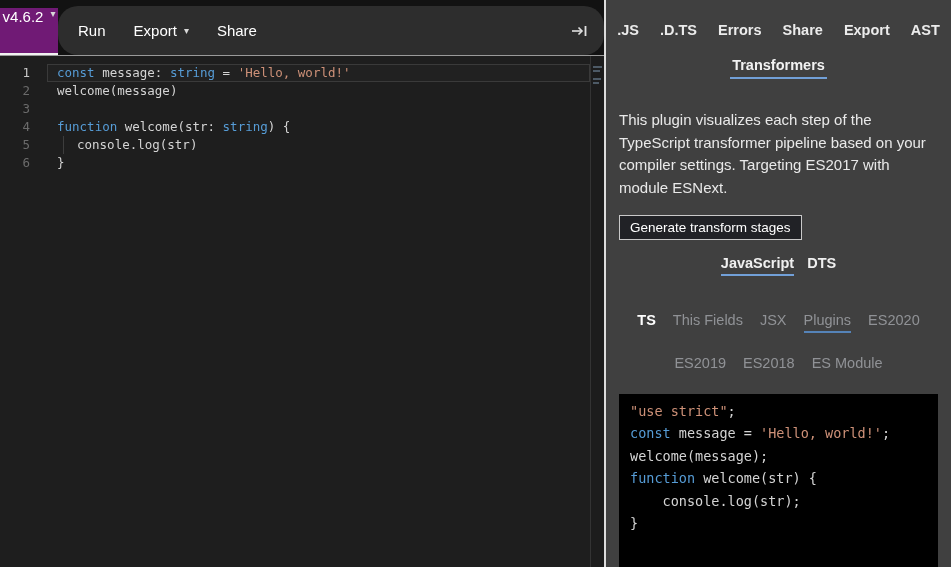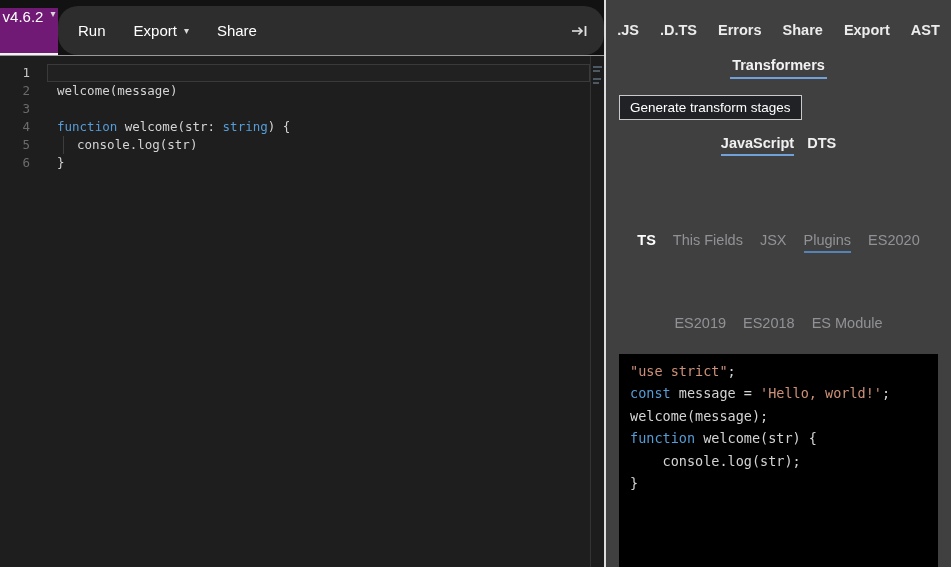--- a/index.html
+++ b/index.html
@@ -54,21 +54,21 @@
   .gen-btn { margin:16px 0 0 13px; align-self:flex-start; background:#212226;
              border:1.5px solid #c9c9c9; border-radius:0; color:#ffffff;
              font-size:13.5px; font-family:"Liberation Sans",sans-serif;
              padding:4px 10px; cursor:pointer; }
   .out-tabs { margin-top:15px; display:flex; justify-content:center; gap:13px;
               font-size:14.5px; font-weight:700; color:#f0f0f0; }
   .out-tab { padding-bottom:3px; border-bottom:2px solid transparent; cursor:pointer; }
   .out-tab.u { border-bottom-color:#72a0d8; }
   .stages { margin:36px 8px 0 8px; display:flex; flex-wrap:wrap; justify-content:center;
             column-gap:17px; row-gap:22px; font-size:14.5px; color:#909296; }
-  .stage { padding-bottom:3px; border-bottom:2px solid transparent; cursor:pointer;margin-top:40px; }
+  .stage { padding-bottom:3px; border-bottom:2px solid transparent; cursor:pointer; }
   .stage.on { color:#ffffff; font-weight:700; }
   .stage.u { border-bottom-color:#5583b8; }
   .output { margin:18px 13px 0 13px; flex:1; background:#000000; padding:6px 11px;
             font-family:"DejaVu Sans Mono","Liberation Mono",monospace;
             font-size:13.5px; line-height:22.4px; color:#d4d4d4; }
   .output .oline { white-space:pre; }
 </style>
 </head>
 <body>
 
@@ -98,20 +98,21 @@
             <line x1="14.5" y1="2" x2="14.5" y2="12" stroke="#e0e0e0" stroke-width="1.8"></line>
           </svg>
         </button>
       </div>
     </div>
 
     <div class="editor">
       <div id="editor-lines">
           <div class="line active">
             <span class="num">1</span>
+            <span class="content"><span class="tok-kw">const</span><span class="tok-pl"> message: </span><span class="tok-kw">string</span><span class="tok-pl"> = </span><span class="tok-str">'Hello, world!'</span></span>
           </div>
           <div class="line">
             <span class="num">2</span>
             <span class="content"><span class="tok-pl">welcome(message)</span></span>
           </div>
           <div class="line">
             <span class="num">3</span>
             <span class="content"></span>
           </div>
           <div class="line">
@@ -145,20 +146,21 @@
         <span class="r-tab">Errors</span>
         <span class="r-tab">Share</span>
         <span class="r-tab">Export</span>
         <span class="r-tab">AST</span>
       </div>
 
     <div class="plugin-tab-row">
       <span class="plugin-tab">Transformers</span>
     </div>
 
+    <p class="desc">This plugin visualizes each step of the TypeScript transformer pipeline based on your compiler settings. Targeting ES2017 with module ESNext.</p>
 
     <button class="gen-btn">Generate transform stages</button>
 
     <div class="out-tabs" id="output-tabs">
         <span class="out-tab u">JavaScript</span>
         <span class="out-tab">DTS</span>
       </div>
 
     <div class="stages" id="stage-tabs">
         <span class="stage on">TS</span>

